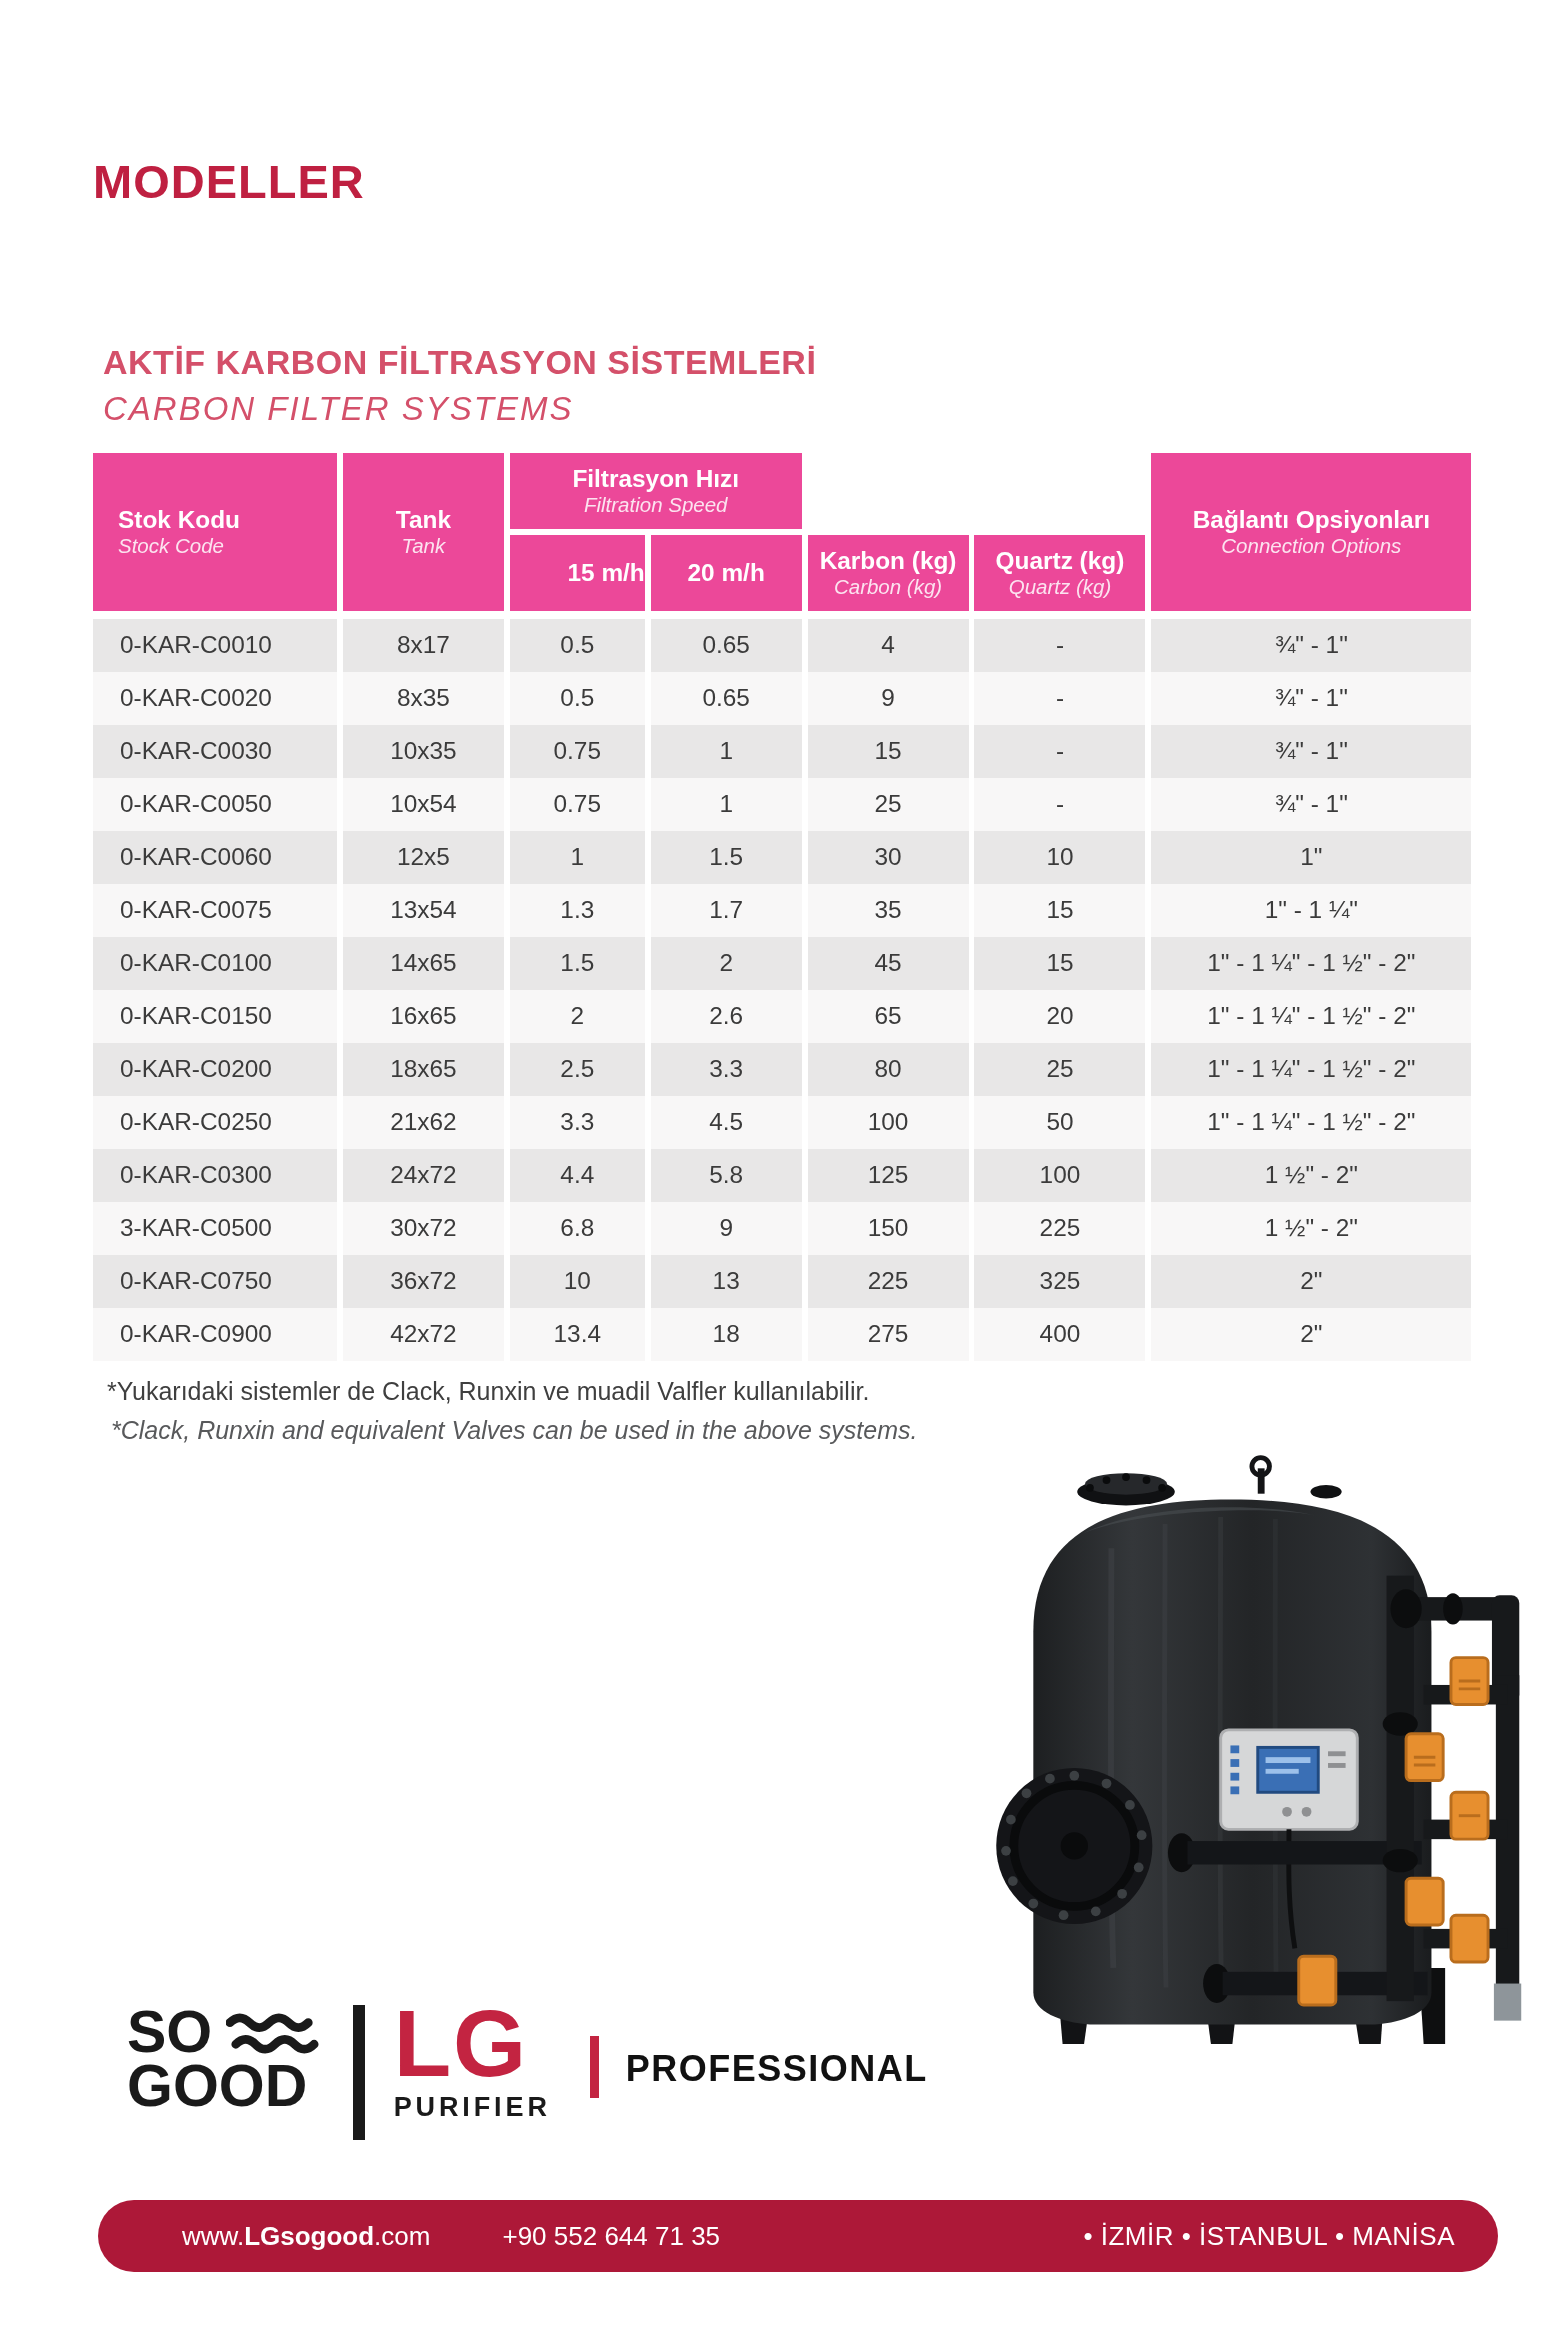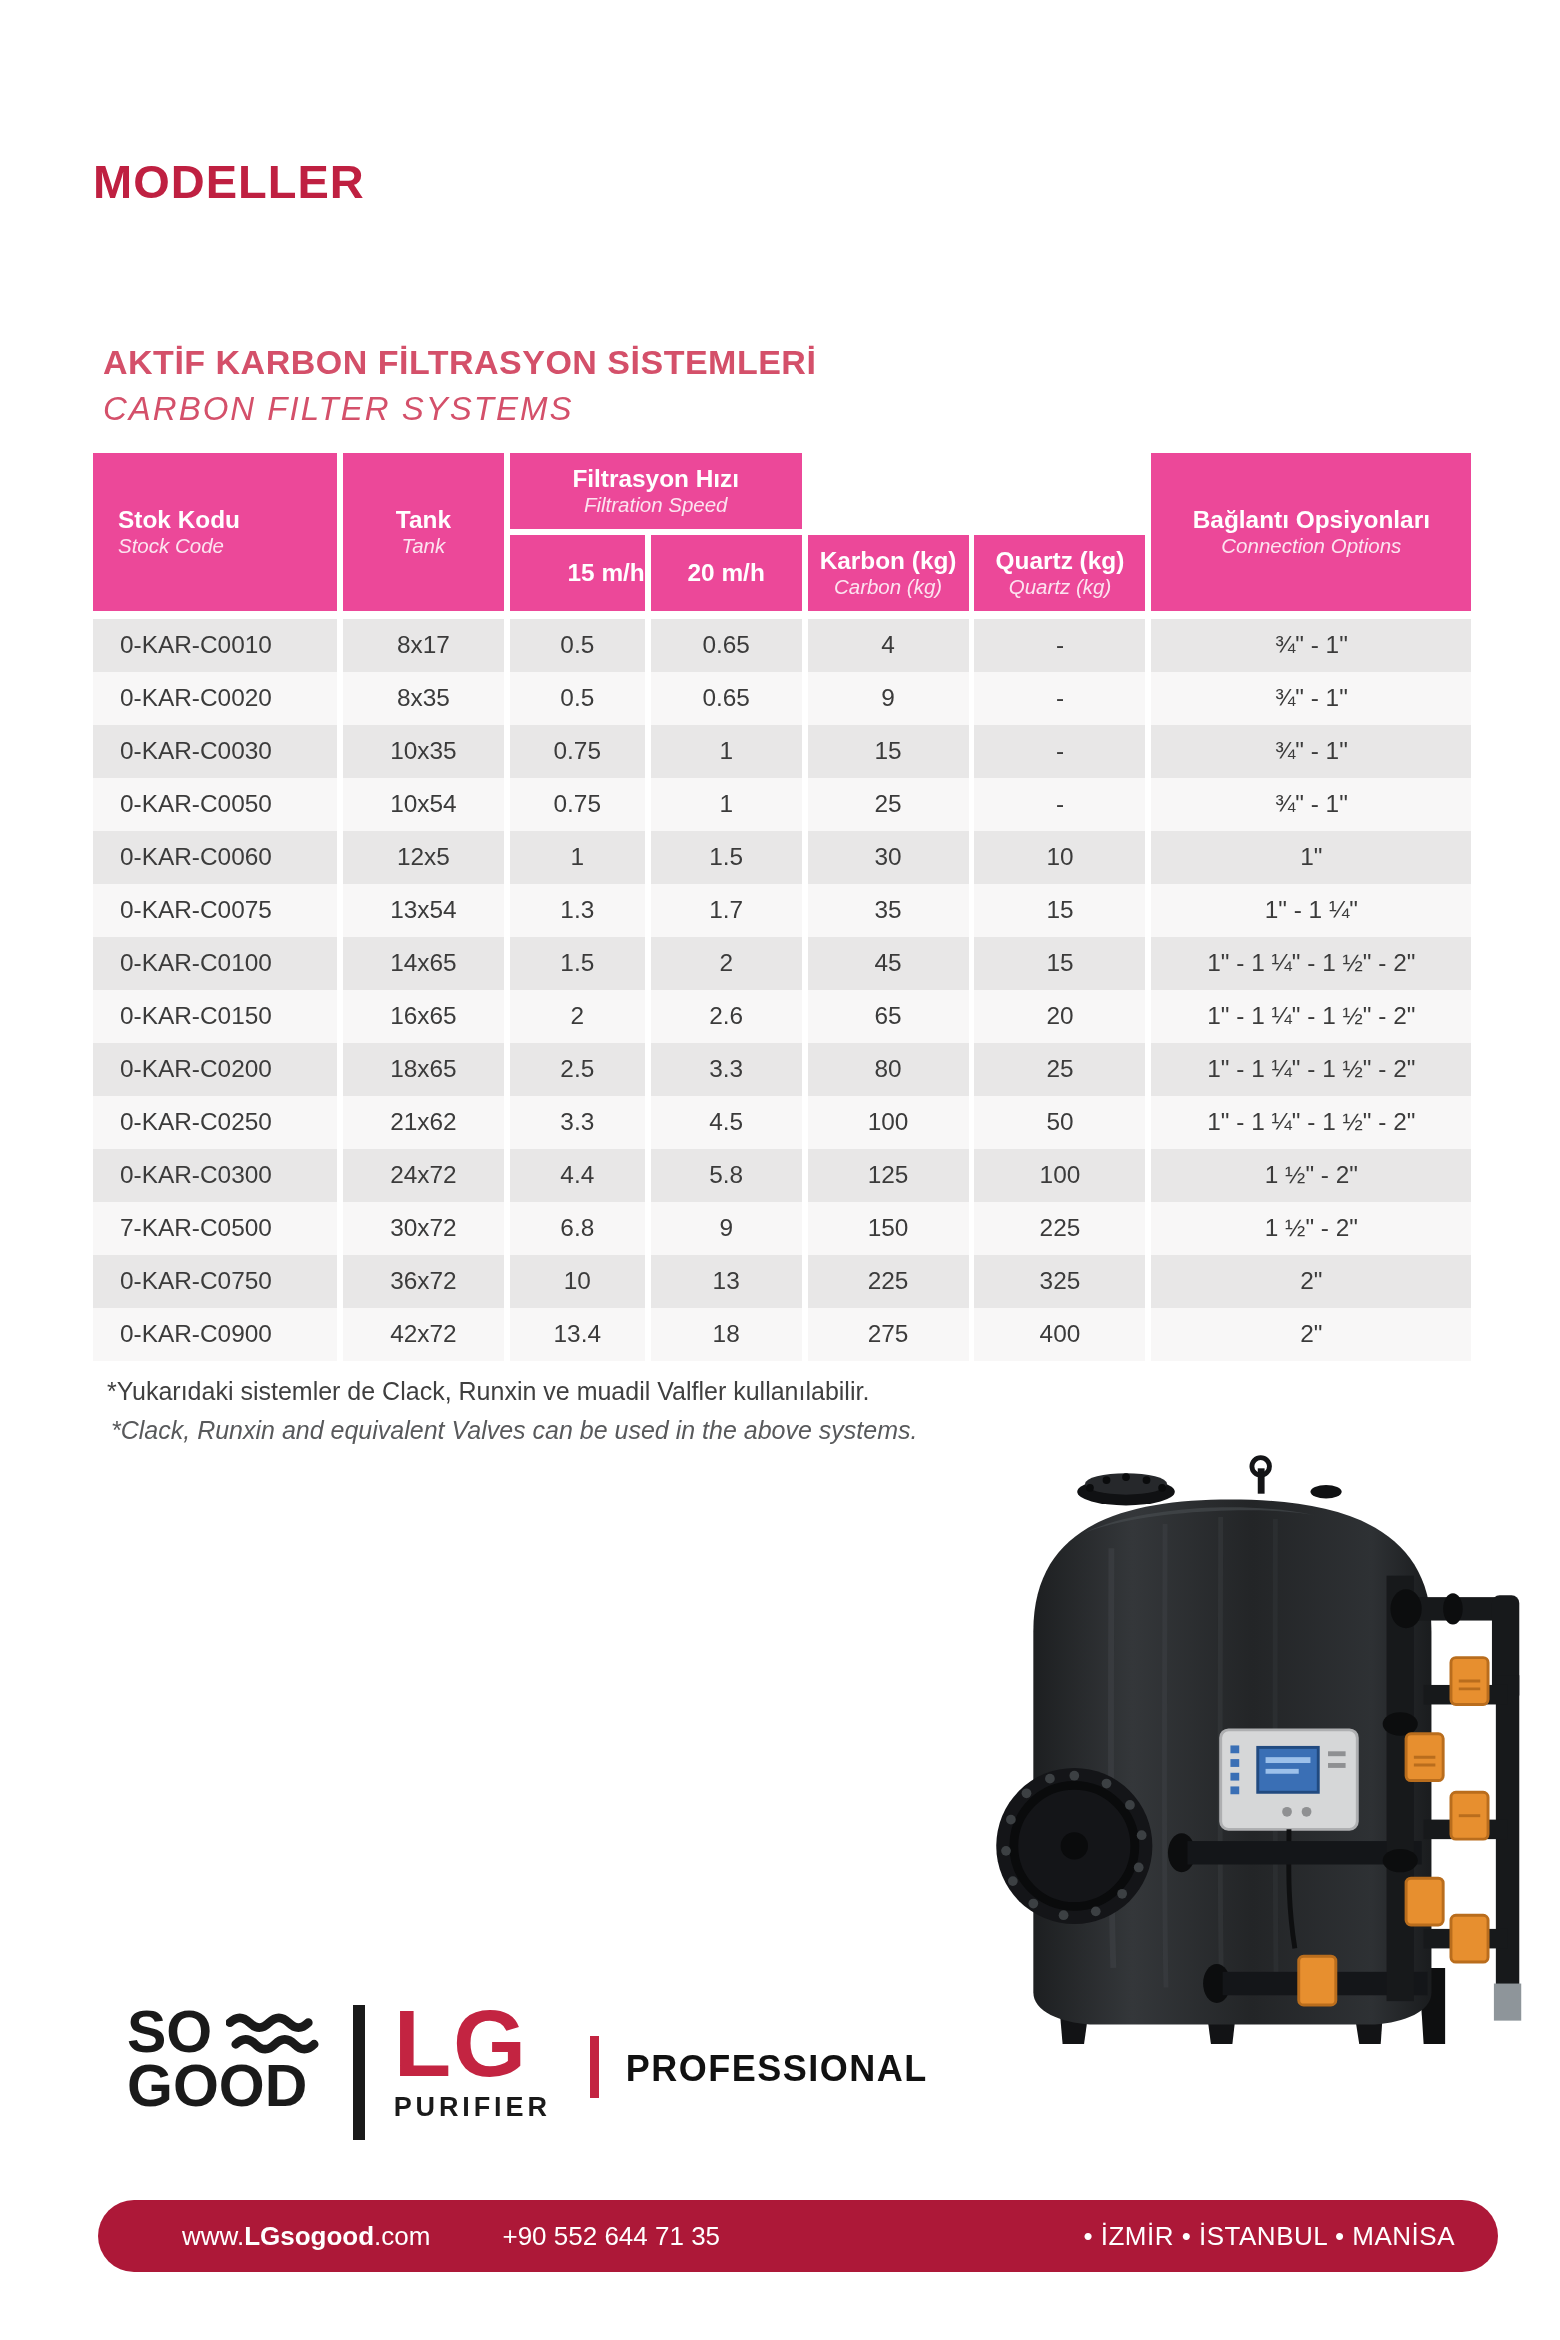--- a/index.html
+++ b/index.html
@@ -203,21 +203,21 @@
       <div class="tr">
           <div class="td c-stock">0-KAR-C0300</div>
           <div class="td">24x72</div>
           <div class="td">4.4</div>
           <div class="td">5.8</div>
           <div class="td">125</div>
           <div class="td">100</div>
           <div class="td">1 ½" - 2"</div>
         </div>
       <div class="tr">
-          <div class="td c-stock">7-KAR-C0500</div>
+          <div class="td c-stock">3-KAR-C0500</div>
           <div class="td">30x72</div>
           <div class="td">6.8</div>
           <div class="td">9</div>
           <div class="td">150</div>
           <div class="td">225</div>
           <div class="td">1 ½" - 2"</div>
         </div>
       <div class="tr">
           <div class="td c-stock">0-KAR-C0750</div>
           <div class="td">36x72</div>

